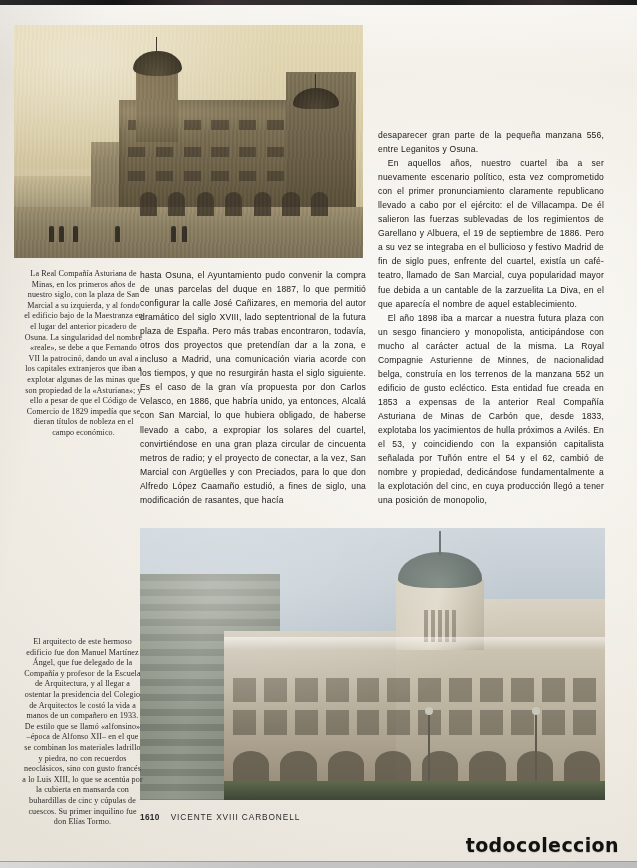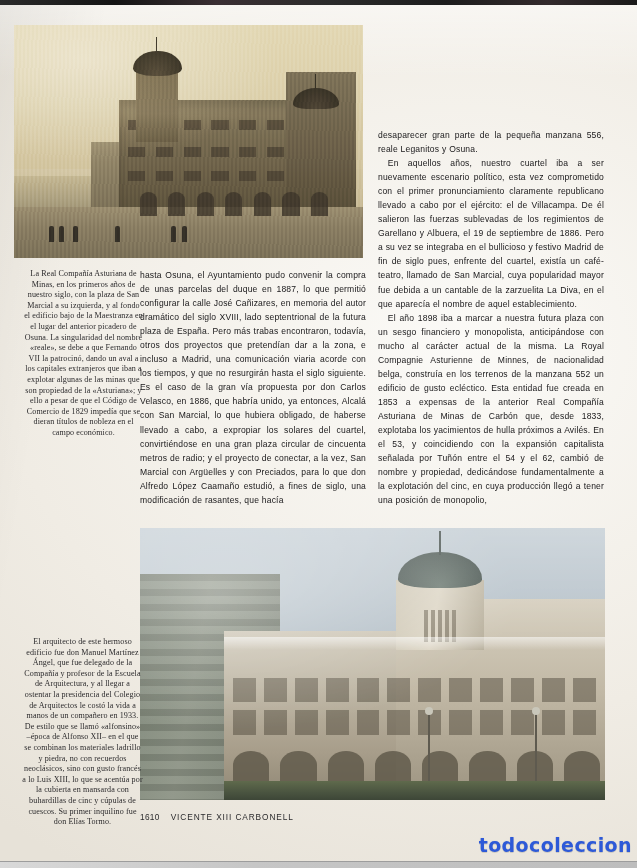--- a/index.html
+++ b/index.html
@@ -368,34 +368,34 @@
     top: 812px;
     z-index: 12;
     display: flex;
     align-items: baseline;
     gap: 11px;
     font-family: "Liberation Sans", sans-serif;
     font-size: 8.3px;
     letter-spacing: .55px;
     color: #2a2a2c;
   }
-  #footer .folio { letter-spacing: .3px; }
+  #footer .folio { letter-spacing: .3px; font-weight: bold; }
   #footer .byline { letter-spacing: .9px; }
 
   
   #watermark {
     position: absolute;
-    right: 5px;
+    right: 18px;
     bottom: 12px;
     z-index: 30;
     font-family: "DejaVu Sans", sans-serif;
     font-weight: 700;
     font-size: 19px;
     letter-spacing: .4px;
-    color: #1d4ed8;
+    color: #000000;
     opacity: .92;
     text-shadow:
       0 1px 0 rgba(0,0,0,0.12),
       0 0 2px rgba(0,0,0,0.10);
     pointer-events: none;
   }
 </style>
 </head>
 <body>
 
@@ -464,21 +464,21 @@
     <div class="sep-grain"></div>
   </div>
 
   <div class="caption" id="caption-historic">La Real Compañía Asturiana de Minas, en los primeros años de nuestro siglo, con la plaza de San Marcial a su izquierda, y al fondo el edificio bajo de la Maestranza en el lugar del anterior picadero de Osuna. La singularidad del nombre «reale», se debe a que Fernando VII la patrocinó, dando un aval a los capitales extranjeros que iban a explotar algunas de las minas que son propiedad de la «Asturiana»; y ello a pesar de que el Código de Comercio de 1829 impedía que se dieran títulos de nobleza en el campo económico.</div>
 
   <div class="col-text" id="col-mid">
     <p class="first">hasta Osuna, el Ayuntamiento pudo convenir la compra de unas parcelas del duque en 1887, lo que permitió configurar la calle José Cañizares, en memoria del autor dramático del siglo XVIII, lado septentrional de la futura plaza de España. Pero más trabas encontraron, todavía, otros dos proyectos que pretendían dar a la zona, e incluso a Madrid, una comunicación viaria acorde con los tiempos, y que no resurgirán hasta el siglo siguiente. Es el caso de la gran vía propuesta por don Carlos Velasco, en 1886, que habría unido, ya entonces, Alcalá con San Marcial, lo que hubiera obligado, de haberse llevado a cabo, a expropiar los solares del cuartel, convirtiéndose en una gran plaza circular de cincuenta metros de radio; y el proyecto de conectar, a la vez, San Marcial con Argüelles y con Preciados, para lo que don Alfredo López Caamaño estudió, a fines de siglo, una modificación de rasantes, que hacía</p>
   </div>
 
   <div class="col-text" id="col-right">
-    <p class="first">desaparecer gran parte de la pequeña manzana 556, reale Leganitos y Osuna.</p>
+    <p class="first">desaparecer gran parte de la pequeña manzana 556, entre Leganitos y Osuna.</p>
     <p>En aquellos años, nuestro cuartel iba a ser nuevamente escenario político, esta vez comprometido con el primer pronunciamiento claramente republicano llevado a cabo por el ejército: el de Villacampa. De él salieron las fuerzas sublevadas de los regimientos de Garellano y Albuera, el 19 de septiembre de 1886. Pero a su vez se integraba en el bullicioso y festivo Madrid de fin de siglo pues, enfrente del cuartel, existía un café-teatro, llamado de San Marcial, cuya popularidad mayor fue debida a un cantable de la zarzuelita La Diva, en el que aparecía el nombre de aquel establecimiento.</p>
     <p>El año 1898 iba a marcar a nuestra futura plaza con un sesgo financiero y monopolista, anticipándose con mucho al carácter actual de la misma. La Royal Compagnie Asturienne de Minnes, de nacionalidad belga, construía en los terrenos de la manzana 552 un edificio de gusto ecléctico. Esta entidad fue creada en 1853 a expensas de la anterior Real Compañía Asturiana de Minas de Carbón que, desde 1833, explotaba los yacimientos de hulla próximos a Avilés. En el 53, y coincidiendo con la expansión capitalista señalada por Tuñón entre el 54 y el 62, cambió de nombre y propiedad, dedicándose fundamentalmente a la explotación del cinc, en cuya producción llegó a tener una posición de monopolio,</p>
   </div>
 
   <div class="photo" id="photo-modern">
     <div class="mod-sky"></div>
     <div class="mod-towerblock"></div>
     <div class="mod-smalldome"></div>
     <div class="mod-bldg"></div>
     <div class="mod-bldg-hi"></div>
@@ -534,19 +534,19 @@
     <div class="mod-lamp" style="left:62%"></div>
     <div class="mod-lamp" style="left:85%"></div>
     <div class="mod-hedge"></div>
     <div class="mod-haze"></div>
   </div>
 
   <div class="caption" id="caption-modern">El arquitecto de este hermoso edificio fue don Manuel Martínez Ángel, que fue delegado de la Compañía y profesor de la Escuela de Arquitectura, y al llegar a ostentar la presidencia del Colegio de Arquitectos le costó la vida a manos de un compañero en 1933. De estilo que se llamó «alfonsino» –época de Alfonso XII– en el que se combinan los materiales ladrillo y piedra, no con recuerdos neoclásicos, sino con gusto francés a lo Luis XIII, lo que se acentúa por la cubierta en mansarda con buhardillas de cinc y cúpulas de cuescos. Su primer inquilino fue don Elías Tormo.</div>
 
   <div id="footer">
     <span class="folio">1610</span>
-    <span class="byline">VICENTE XIII CARBONELL</span>
+    <span class="byline">VICENTE XVIII CARBONELL</span>
   </div>
 
   <div id="watermark">todocoleccion</div>
 
   <div class="scan-edge-bottom"></div>
 </div>
 
 </body></html>

